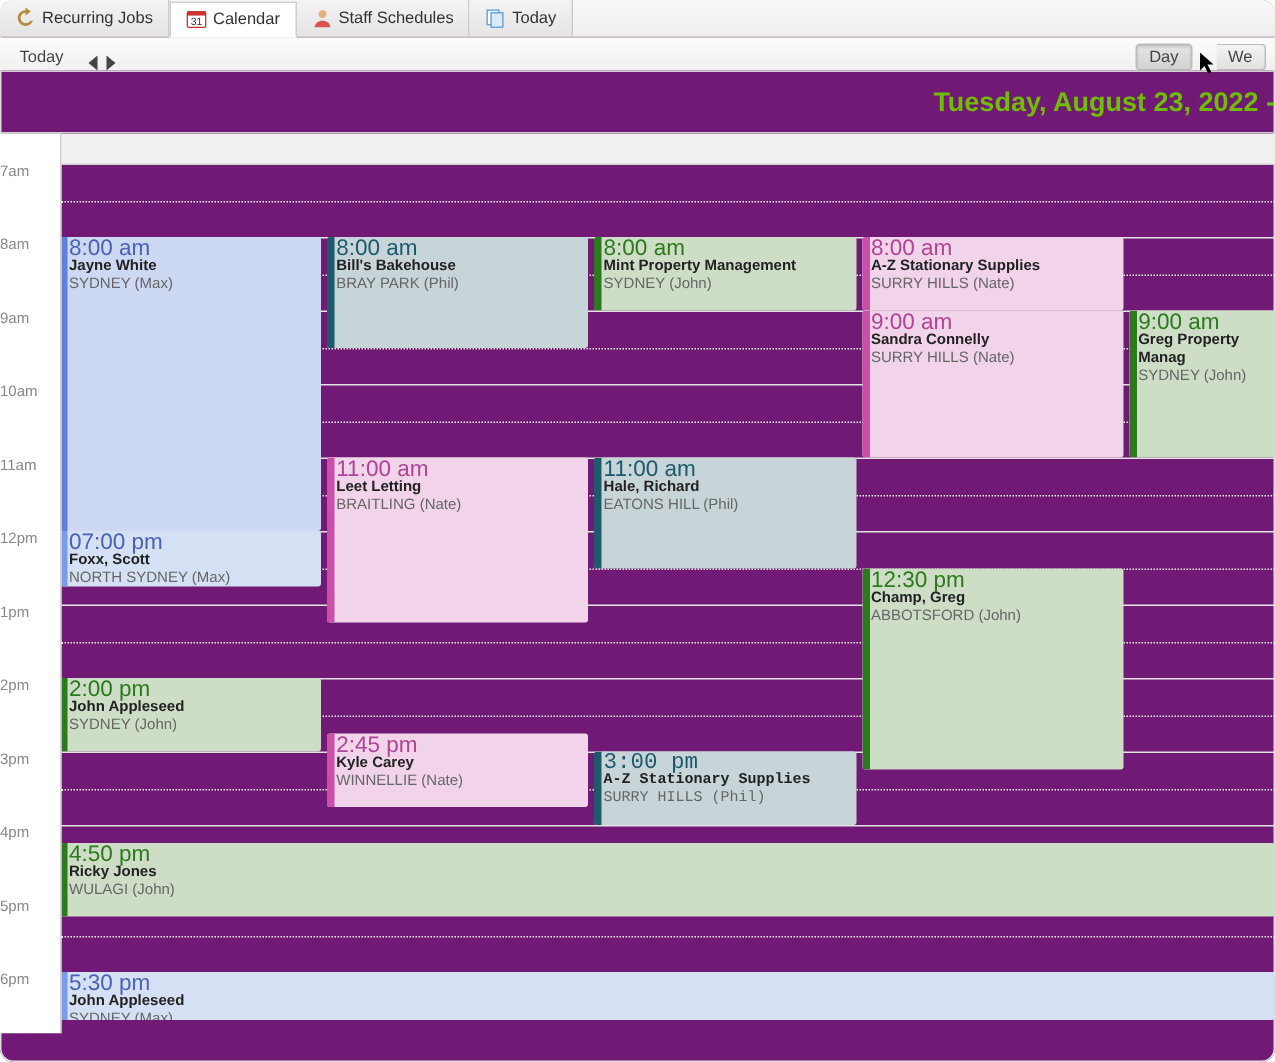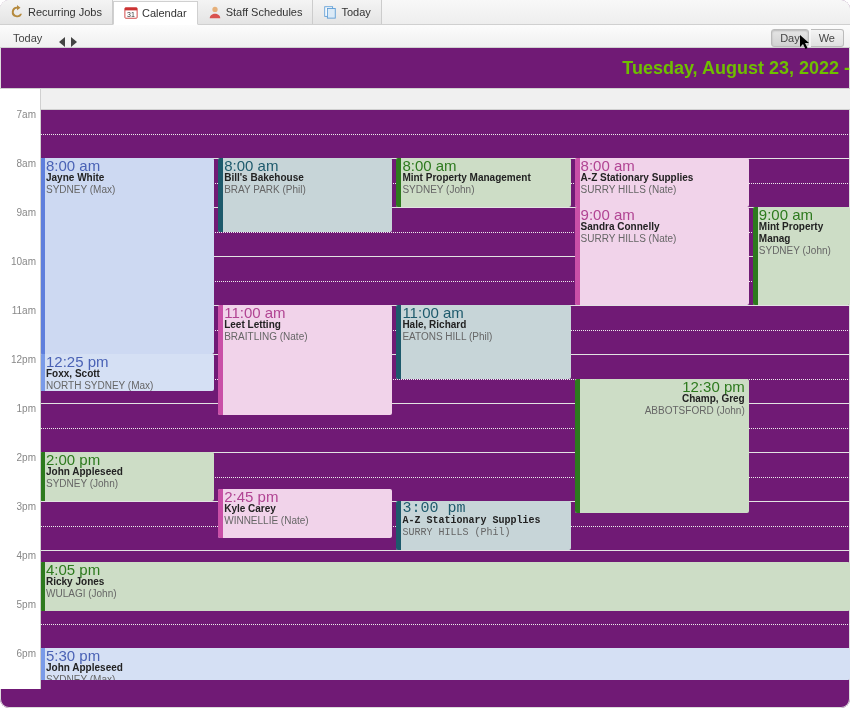--- a/index.html
+++ b/index.html
@@ -12,33 +12,33 @@
 .tab .ic{width:14px;height:14px;display:inline-block}
 
 
 .toolbar{display:flex;align-items:flex-end;height:22px;border-bottom:1px solid #d0d0d0;padding:0 6px;background:linear-gradient(#fcfcfc,#f0f0f0)}
 .btn{padding:2px 6px;border:1px solid transparent;border-radius:2px;cursor:pointer;color:#444}
 .nav-arrows{display:flex;gap:6px;margin-left:10px}
 .arrow{width:0;height:0;border-top:5px solid transparent;border-bottom:5px solid transparent;cursor:pointer}
 .arrow.left{border-right:6px solid #444}
 .arrow.right{border-left:6px solid #444}
 .spacer{flex:1}
-.viewbtn{padding:2px 8px;border:1px solid #bbb;background:linear-gradient(#f4f4f4,#e0e0e0);color:#444;cursor:pointer;border-radius:3px;margin-left:2px}
+.viewbtn{padding:2px 8px;border:1px solid #bbb;background:linear-gradient(#f4f4f4,#e0e0e0);color:#444;cursor:pointer;border-radius:3px;margin-left:16px}
 .viewbtn.active{background:linear-gradient(#e6e6e6,#d2d2d2);box-shadow:inset 0 1px 2px rgba(0,0,0,.2)}
 
 
 .datebar{height:40px;border-bottom:1px solid #d0d0d0;display:flex;justify-content:flex-end;align-items:center;padding-right:0;font-size:18px;font-weight:bold;color:#6fbf00;overflow:hidden;white-space:nowrap}
 
 
 .grid{position:relative;height:600px;overflow:hidden}
 .timecol{position:absolute;left:0;top:0;width:40px;height:100%;border-right:1px solid #d0d0d0;background:#fff;z-index:3}
 .allday{position:absolute;left:0;top:0;right:0;height:20px;border-bottom:1px solid #d0d0d0;background:#f0f0f0;z-index:2}
 .allday .timecol-mask{position:absolute;left:0;top:0;width:40px;height:100%;background:#f0f0f0;border-right:1px solid #d0d0d0}
 .hours{position:absolute;left:0;top:20px;width:40px}
-.hourlabel{height:49px;text-align:right;padding-right:4px;color:#888;font-size:10px;box-sizing:border-box}
+.hourlabel{height:49px;padding-right:4px;color:#888;font-size:10px;box-sizing:border-box}
 .slotarea{position:absolute;left:40px;right:0;top:20px;height:580px}
 .hline{position:absolute;left:0;right:0;border-top:1px solid #e3e3e3}
 .hline.half{border-top:1px dotted #eee}
 .event{position:absolute;border-radius:2px;overflow:hidden;padding:2px 4px 2px 6px;box-sizing:border-box;font-size:10px;line-height:12px;cursor:pointer}
 .event .bar{position:absolute;left:0;top:0;bottom:0;width:5px}
 .event .t{color:#555;font-size:15px}
 .event .n{font-weight:bold;color:#222}
 .event .l{color:#666}
 
 
@@ -170,42 +170,42 @@
         </div>
         <div class="event ev-pink" style="top: 98px; height: 98px; left: 66%; width: 21.5%;">
           <div class="bar"></div>
           <div class="t">9:00 am</div>
           <div class="n">Sandra Connelly</div>
           <div class="l">SURRY HILLS (Nate)</div>
         </div>
         <div class="event ev-green" style="top: 98px; height: 98px; left: 88%; width: 12%;">
           <div class="bar"></div>
           <div class="t">9:00 am</div>
-          <div class="n">Mint Property Manag</div>
+          <div class="n">Greg Property Manag</div>
           <div class="l">SYDNEY (John)</div>
         </div>
         <div class="event ev-pink" style="top: 196px; height: 110.25px; left: 22%; width: 21.5%;">
           <div class="bar"></div>
           <div class="t">11:00 am</div>
           <div class="n">Leet Letting</div>
           <div class="l">BRAITLING (Nate)</div>
         </div>
         <div class="event ev-teal" style="top: 196px; height: 73.5px; left: 44%; width: 21.5%;">
           <div class="bar"></div>
           <div class="t">11:00 am</div>
           <div class="n">Hale, Richard</div>
           <div class="l">EATONS HILL (Phil)</div>
         </div>
         <div class="event ev-lblue" style="top: 245px; height: 36.75px; left: 0%; width: 21.5%;">
           <div class="bar"></div>
-          <div class="t">12:25 pm</div>
+          <div class="t">07:00 pm</div>
           <div class="n">Foxx, Scott</div>
           <div class="l">NORTH SYDNEY (Max)</div>
         </div>
-        <div class="event ev-green" style="top: 269.5px; height: 134.75px; left: 66%; width: 21.5%; text-align: right;">
+        <div class="event ev-green" style="top: 269.5px; height: 134.75px; left: 66%; width: 21.5%;">
           <div class="bar"></div>
           <div class="t">12:30 pm</div>
           <div class="n">Champ, Greg</div>
           <div class="l">ABBOTSFORD (John)</div>
         </div>
         <div class="event ev-green" style="top: 343px; height: 49px; left: 0%; width: 21.5%;">
           <div class="bar"></div>
           <div class="t">2:00 pm</div>
           <div class="n">John Appleseed</div>
           <div class="l">SYDNEY (John)</div>
@@ -217,21 +217,21 @@
           <div class="l">WINNELLIE (Nate)</div>
         </div>
         <div class="event ev-teal" style="top: 392px; height: 49px; left: 44%; width: 21.5%; font-family: Liberation Mono, monospace;">
           <div class="bar"></div>
           <div class="t">3:00 pm</div>
           <div class="n">A-Z Stationary Supplies</div>
           <div class="l">SURRY HILLS (Phil)</div>
         </div>
         <div class="event ev-green" style="top: 453.25px; height: 49px; left: 0%; width: 100%;">
           <div class="bar"></div>
-          <div class="t">4:05 pm</div>
+          <div class="t">4:50 pm</div>
           <div class="n">Ricky Jones</div>
           <div class="l">WULAGI (John)</div>
         </div>
         <div class="event ev-lblue" style="top: 539px; height: 32px; left: 0%; width: 100%;">
           <div class="bar"></div>
           <div class="t">5:30 pm</div>
           <div class="n">John Appleseed</div>
           <div class="l">SYDNEY (Max)</div>
         </div>
       </div>

